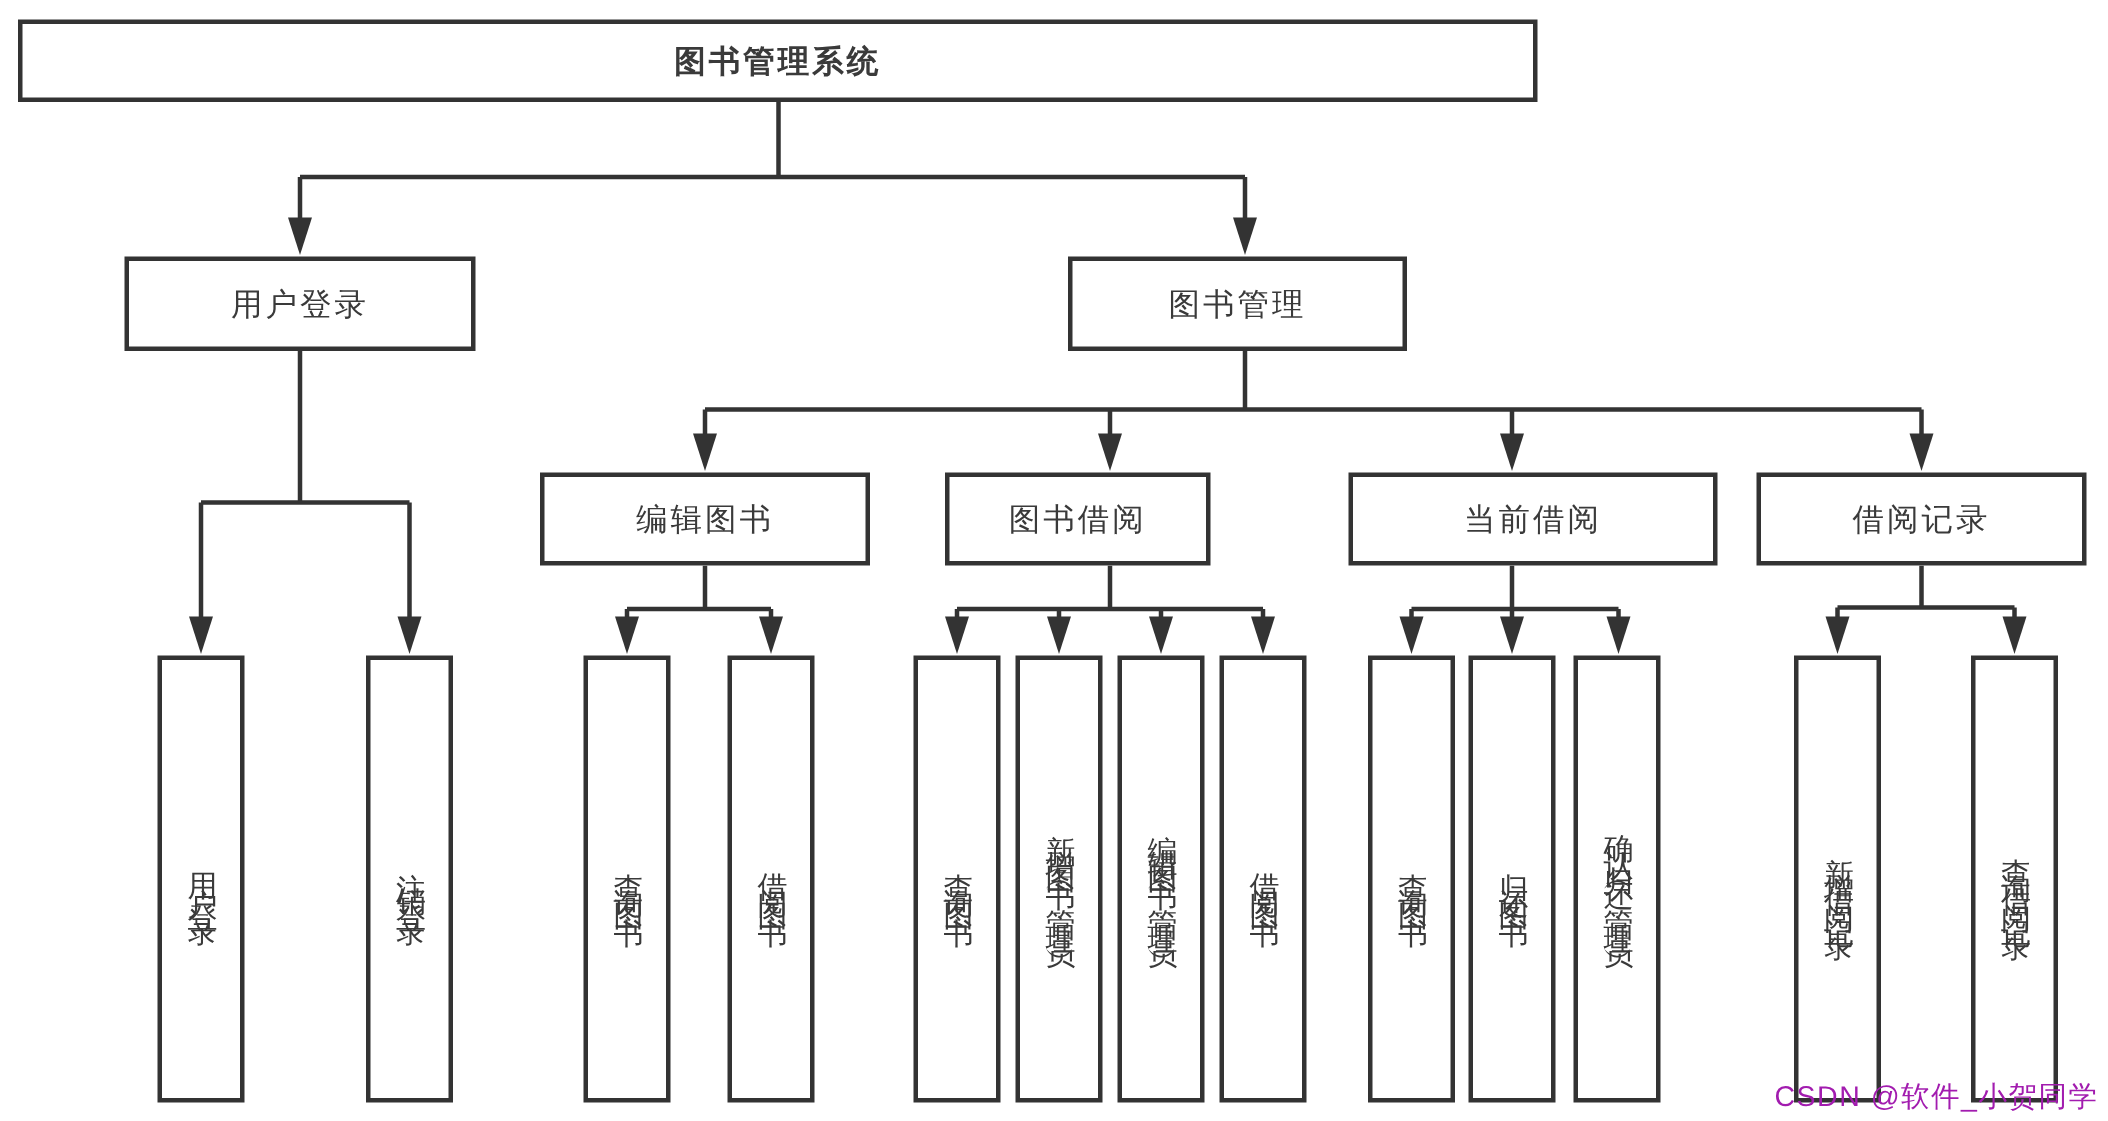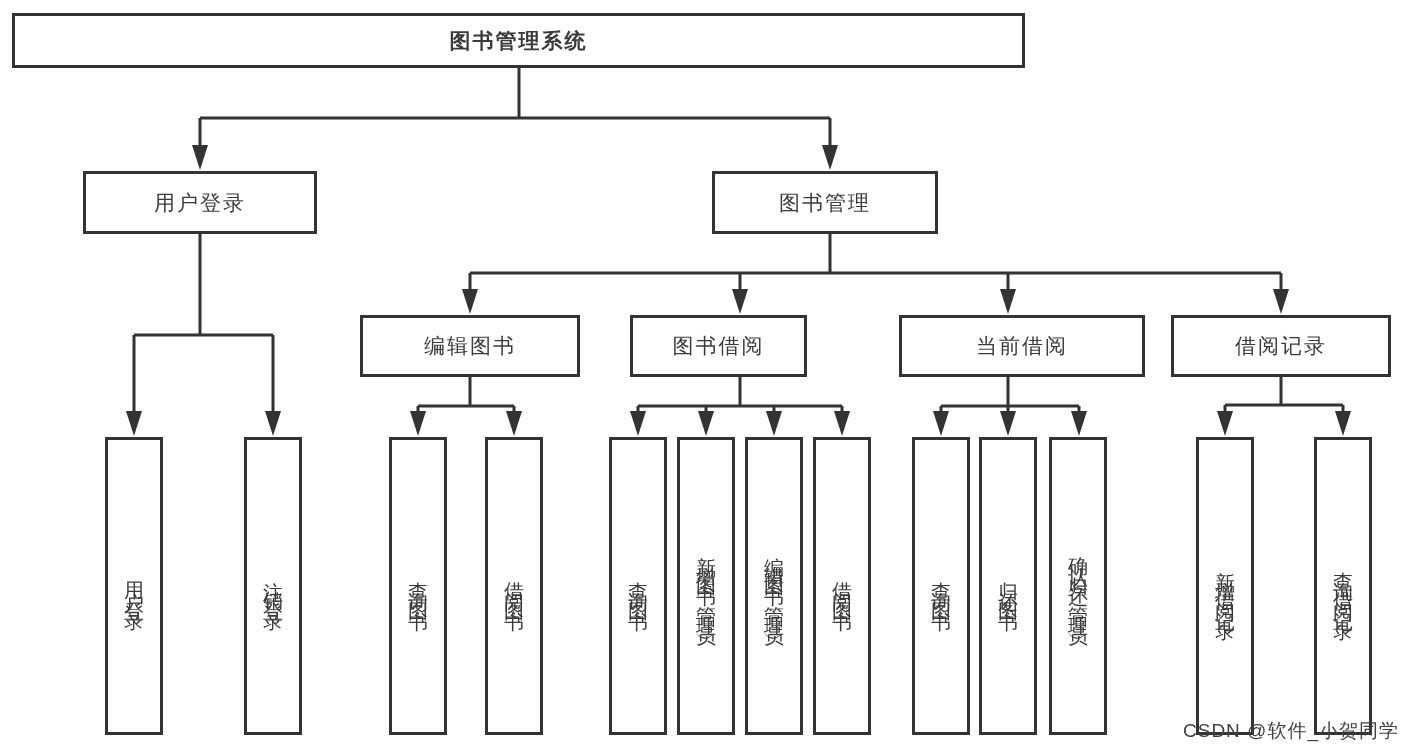--- a/index.html
+++ b/index.html
@@ -62,21 +62,21 @@
   .l-g4-2 { left: 979px; }
   .l-g4-3 { left: 1049px; }
   .l-g5-1 { left: 1196px; }
   .l-g5-2 { left: 1314px; }
   .watermark {
     position: absolute;
     left: 1183px;
     top: 718px;
     font-size: 19px;
     letter-spacing: 1px;
-    color: #404040;
+    color: #a21caf;
     white-space: nowrap;
     z-index: 5;
   }
 </style>
 </head>
 <body>
 
 <div id="canvas">
 
   <svg class="connectors" width="1405" height="747" viewBox="0 0 1405 747" xmlns="http://www.w3.org/2000/svg">

